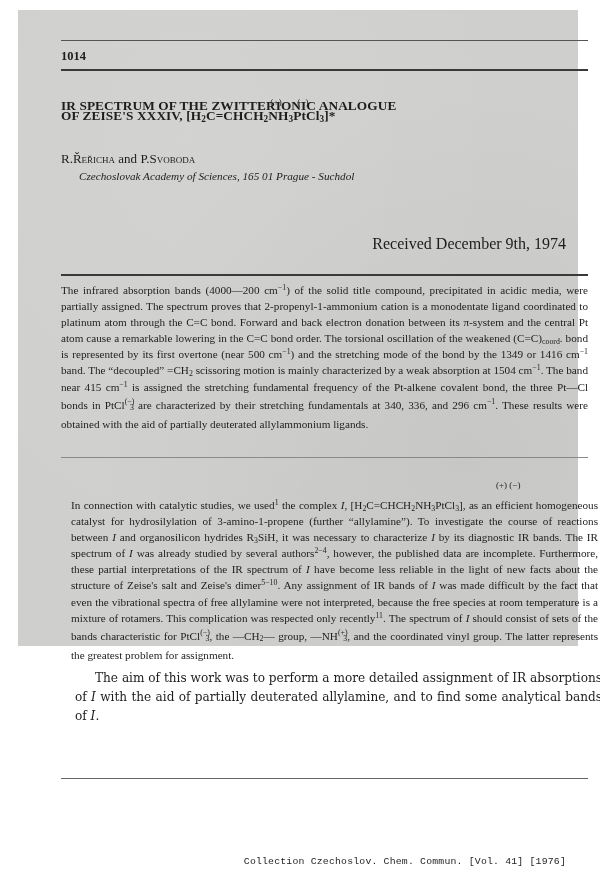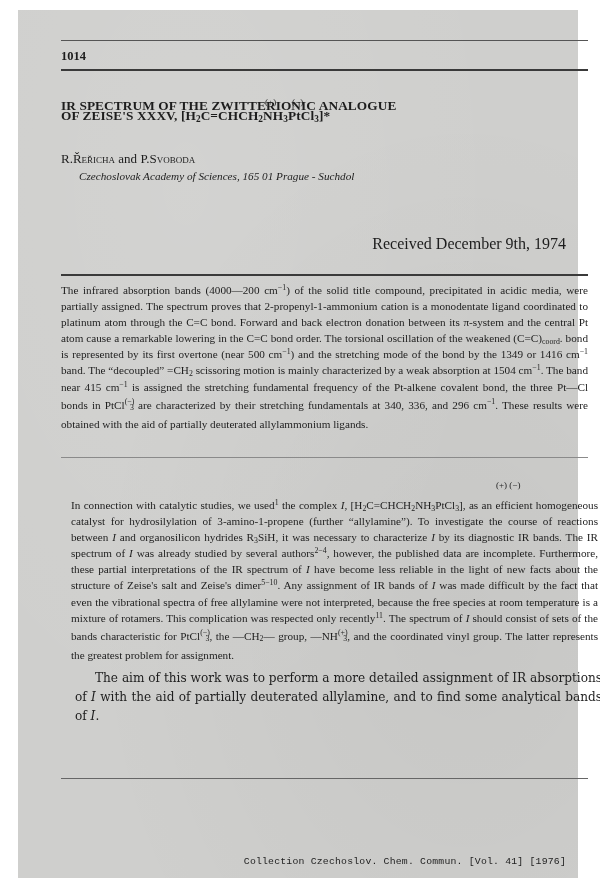--- a/index.html
+++ b/index.html
@@ -1,18 +1,18 @@
 <!DOCTYPE html>
 <html><head>
   <meta charset="utf-8">
   <style>
     html, body { margin: 0; padding: 0; background: #ffffff; }
     body { width: 600px; height: 894px; position: relative; overflow: hidden; }
     .page {
-      position: absolute; left: 18px; top: 10px; width: 560px; height: 868px;
+      position: absolute; left: 18px; top: 10px; width: 560px; height: 636px;
       background: #cfcfcd;
       background-image: radial-gradient(ellipse at 30% 20%, rgba(255,255,255,0.08), rgba(0,0,0,0) 60%),
                         radial-gradient(ellipse at 80% 70%, rgba(0,0,0,0.04), rgba(0,0,0,0) 60%);
       color: #1d1d1d;
       font-family: "Liberation Serif", "DejaVu Serif", serif;
     }
     .rule { position: absolute; left: 43px; width: 527px; background: #3a3a3a; }
     .rule.thin { height: 1px; background: #555; }
     .rule.thick { height: 2px; }
     .rule.faint { height: 1px; background: #8a8a8a; }
@@ -59,21 +59,21 @@
 <body>
 
 <div class="page">
 
   <div class="rule thin" style="top:30px;"></div>
   <div class="pagenum">1014</div>
   <div class="rule thick" style="top:59px;"></div>
 
   <div class="title title1">IR SPECTRUM OF THE ZWITTERIONIC ANALOGUE</div>
   <div class="title title2">
-    <span>OF ZEISE'S XXXV, [H</span><sub>2</sub><span>C=CHCH</span><sub>2</sub><span style="position:relative;"><span class="charge" style="left:2px;">(+)</span><span>NH</span></span><sub>3</sub><span style="position:relative;"><span class="charge" style="left:4px;">(−)</span><span>PtCl</span></span><sub>3</sub><span>]*</span>
+    <span>OF ZEISE'S XXXIV, [H</span><sub>2</sub><span>C=CHCH</span><sub>2</sub><span style="position:relative;"><span class="charge" style="left:2px;">(+)</span><span>NH</span></span><sub>3</sub><span style="position:relative;"><span class="charge" style="left:4px;">(−)</span><span>PtCl</span></span><sub>3</sub><span>]*</span>
   </div>
 
   <div class="authors">
     <span>R.</span><span class="sc">Řeřicha</span><span style="white-space:pre;"> and </span><span>P.</span><span class="sc">Svoboda</span>
   </div>
 
   <div class="affil">
     <div>Czechoslovak Academy of Sciences, 165 01 Prague - Suchdol</div>
   </div>
 

